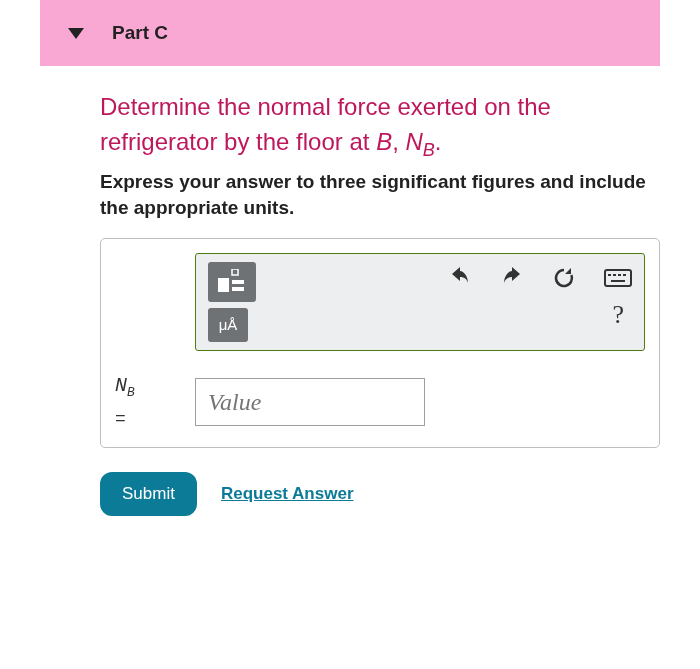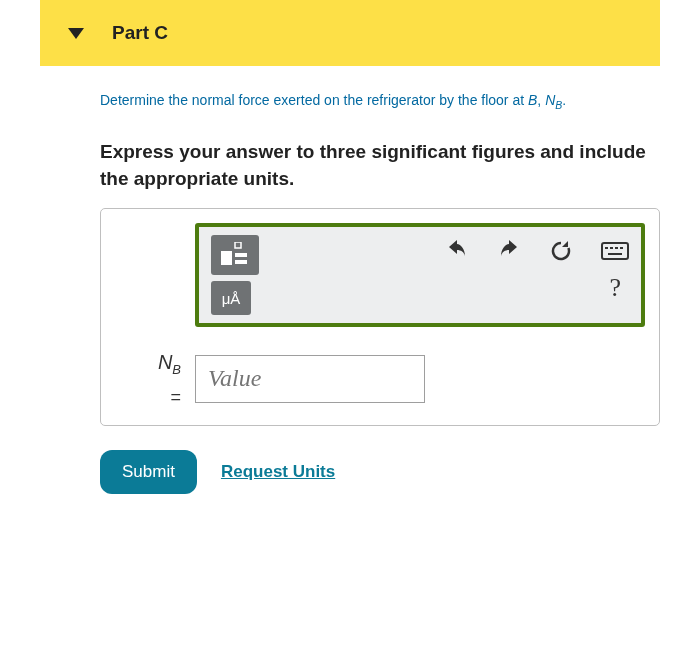--- a/index.html
+++ b/index.html
@@ -4,21 +4,21 @@
 <style>
   * { box-sizing: border-box; margin: 0; padding: 0; }
   body {
     font-family: Arial, Helvetica, sans-serif;
     background: #fff;
     width: 700px;
     height: 669px;
     color: #333;
   }
   .part-header {
-    background: #fde047;
+    background: #f9a8d4;
     padding: 22px 28px 22px 28px;
     margin: 0 40px 24px 40px;
     display: flex;
     align-items: center;
     gap: 28px;
   }
   .collapse-tri {
     width: 0; height: 0;
     border-left: 8px solid transparent;
     border-right: 8px solid transparent;
@@ -27,41 +27,41 @@
   }
   .part-title {
     font-weight: 700;
     font-size: 19px;
     color: #222;
   }
   .content {
     margin: 0 40px 0 100px;
   }
   .prompt {
-    font-size: 14px;
+    font-size: 24px;
     line-height: 1.45;
-    color: #0369a1;
-    margin-bottom: 26px;
+    color: #be185d;
+    margin-bottom: 6px;
   }
   .instr {
     font-size: 19px;
     font-weight: 700;
     line-height: 1.4;
     color: #222;
     margin-bottom: 16px;
   }
   .answer-box {
     border: 1px solid #bfbfbf;
     border-radius: 5px;
     padding: 14px;
     margin-bottom: 24px;
   }
   .toolbar {
     background: #edeeef;
-    border: 4px solid #4d7c0f;
+    border: 1px solid #4d7c0f;
     border-radius: 3px;
     padding: 8px 12px;
     margin-left: 80px;
     display: flex;
     align-items: flex-start;
     justify-content: space-between;
   }
   .tool-stack { display: flex; flex-direction: column; gap: 6px; }
   .tool-right {
     display: flex; align-items: center; gap: 28px;
@@ -89,24 +89,24 @@
     padding: 0 8px;
   }
   .entry-row {
     display: flex;
     align-items: center;
     margin-top: 20px;
     gap: 14px;
   }
   .var-label {
     width: 66px;
-    font-family: Liberation Sans, sans-serif;
+    font-family: Liberation Mono, monospace;
     font-size: 20px;
     color: #333;
-    text-align: right;
+    text-align: left;
     line-height: 1.5;
   }
   .var-label .sub { font-size: 13px; font-style: italic; vertical-align: sub; }
   .var-label .eq { display: block; margin-top: 4px; font-size: 18px; }
   .fields { display: flex; flex-direction: column; gap: 6px; }
   .field {
     width: 230px;
     height: 48px;
     border: 1px solid #9e9e9e;
     background: #fff;
@@ -207,16 +207,16 @@
       </div>
       <div class="fields">
         <input class="field" type="text" placeholder="Value" style="">
       </div>
     </div>
 
   </div>
 
   <div class="actions">
     <button class="submit-btn">Submit</button>
-    <a class="req-link">Request Units</a>
+    <a class="req-link">Request Answer</a>
   </div>
 
 </div>
 
 </body></html>

